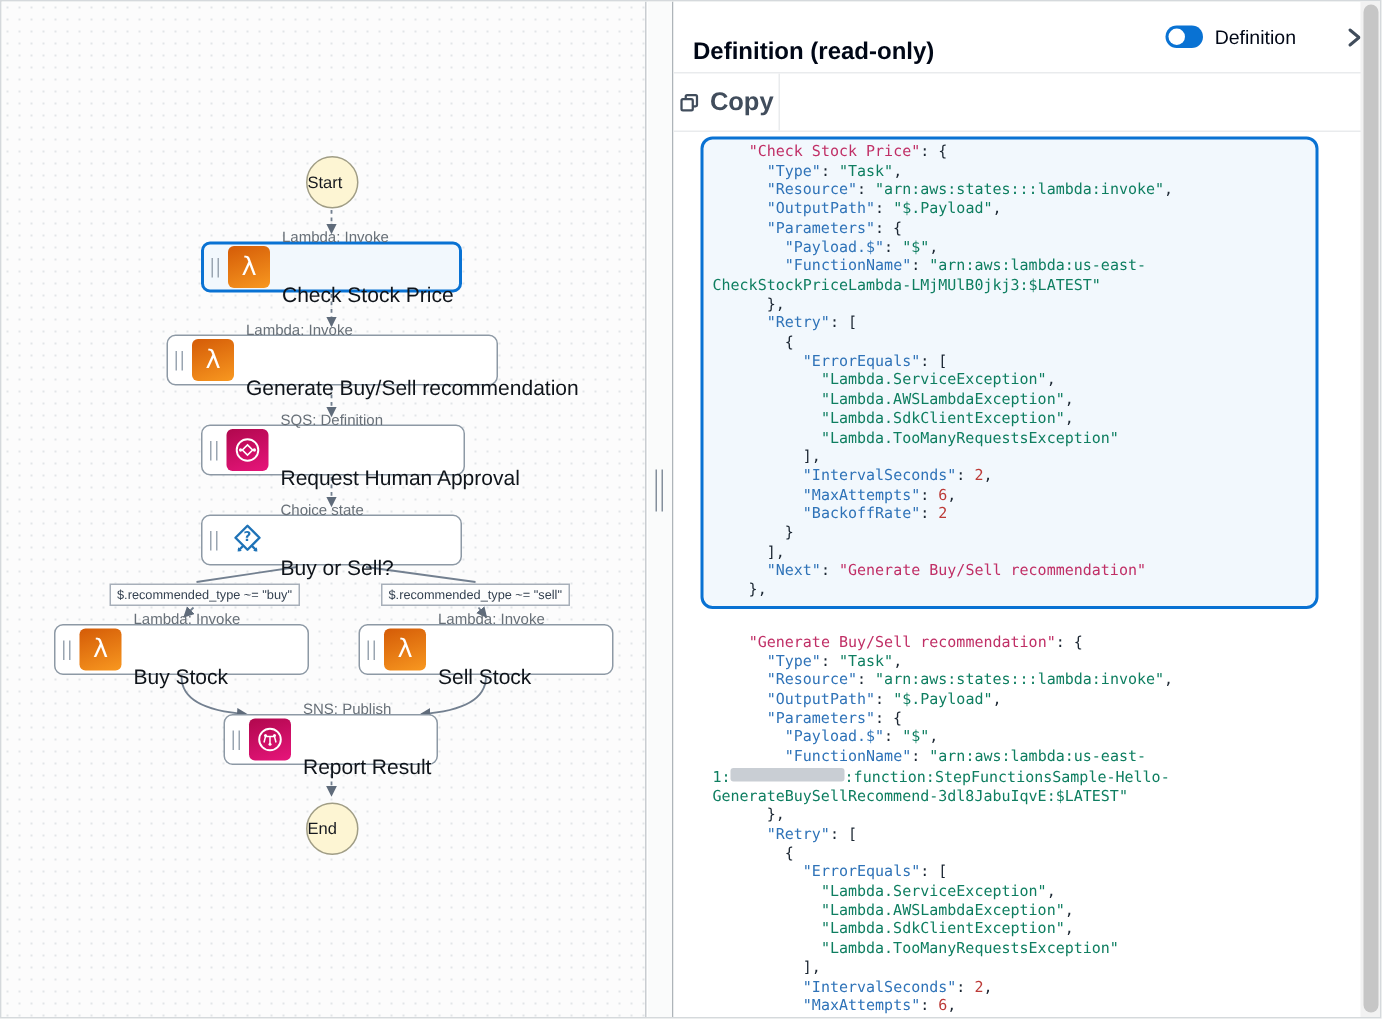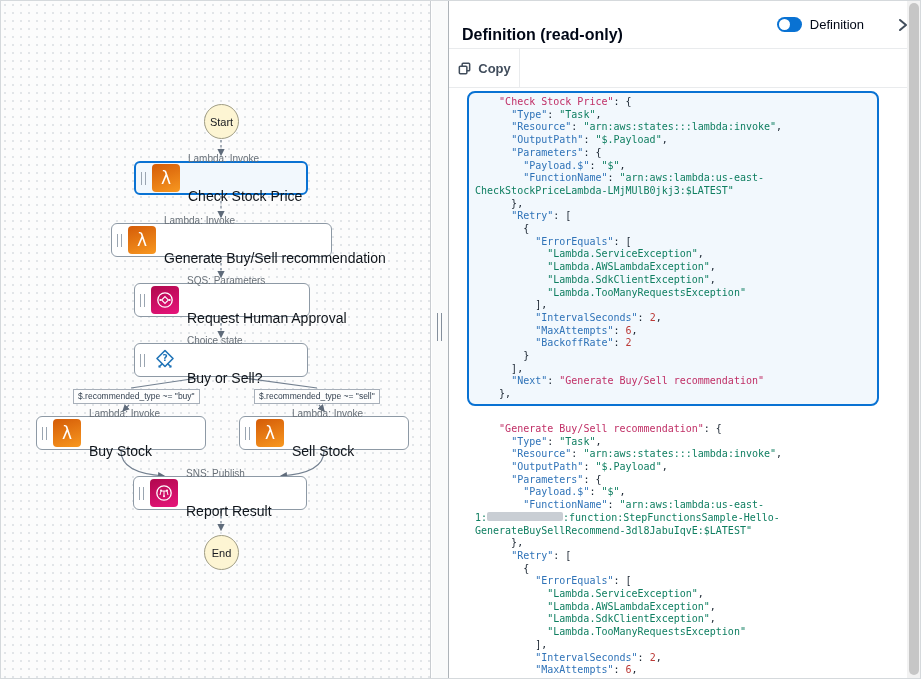--- a/index.html
+++ b/index.html
@@ -18,21 +18,21 @@
     background-size:8px 8px;
     border-right:1px solid #c9cdd1;
   }
   #edges { position:absolute; left:0; top:0; width:430px; height:679px; }
   .edge { fill:none; stroke:#738090; stroke-width:1.2; }
   .edge.dash { stroke-dasharray:2.5 2.5; }
 
   .terminal {
     position:absolute; width:35px; height:35px; border-radius:50%;
     background:#fdf5d3; border:1px solid #a09d85;
-    display:flex; align-items:center; justify-content:center;
+    display:flex; align-items:center; 
     font-size:11px; color:#16191f;
   }
   .node {
     position:absolute; height:34px; background:#fff;
     border:1px solid #8d99a5; border-radius:6px;
     display:flex; align-items:center; padding:0 8px 0 5px;
   }
   .node.selected { border:2px solid #0972d3; background:#f2f8fd; }
   .grip {
     width:5px; height:13px; margin-right:6px; flex:none;
@@ -79,21 +79,21 @@
     position:absolute; left:2px; top:2px; width:11px; height:11px; border-radius:50%; background:#fff;
   }
   #toggle-label { font-size:13px; color:#000716; }
   #collapse-chevron { margin-left:26px; cursor:pointer; display:flex; align-items:center; }
 
   #copy-bar { height:39px; border-bottom:1px solid #e9ebed; display:flex; align-items:stretch; }
   #copy-button {
     width:71px; display:flex; align-items:center; justify-content:center; gap:6px;
     border-right:1px solid #e9ebed; cursor:pointer;
   }
-  #copy-button span { font-size:13px; font-weight:bold; color:#414d5c; }
+  #copy-button span { font-size:17px; font-weight:bold; color:#414d5c; }
 
   #code-area {
     position:absolute; left:0; top:88px; right:26px; bottom:0;
     padding:2px 0 0 18px; overflow:hidden;
     font-family:"DejaVu Sans Mono", monospace; font-size:10px; line-height:12.7px;
   }
   .code-block { width:412px; padding:5px 8px; }
   .code-block.selected {
     border:2px solid #0972d3; border-radius:8px; background:#f2f8fd;
     padding:3px 6px; margin-bottom:12px;
@@ -168,21 +168,21 @@
           <span class="grip"></span>
           <span class="node-icon sqs">
             <svg width="20" height="20" viewBox="0 0 20 20">
               <circle cx="10" cy="10" r="7.2" fill="none" stroke="#fff" stroke-width="1.3"></circle>
               <path d="M10 6.6 L13.4 10 L10 13.4 L6.6 10 Z" fill="none" stroke="#fff" stroke-width="1.1"></path>
               <circle cx="5.4" cy="10" r="1.1" fill="#fff"></circle>
               <circle cx="14.6" cy="10" r="1.1" fill="#fff"></circle>
             </svg>
           </span>
           <span class="node-text">
-            <span class="node-caption">SQS: Parameters</span>
+            <span class="node-caption">SQS: Definition</span>
             <span class="node-title">Request Human Approval</span>
           </span>
         </div>
         <div class="node" style="left: 133px; top: 342px; width: 174px;">
           <span class="grip"></span>
           <span class="node-icon choice">
             <svg width="26" height="26" viewBox="0 0 26 26">
               <path d="M13 3.5 L21 11.5 L13 19.5 L5 11.5 Z" fill="#fff" stroke="#1f73b7" stroke-width="1.6" stroke-linejoin="round"></path>
               <text x="13" y="13.6" font-size="9" font-weight="bold" fill="#1f73b7" text-anchor="middle" font-family="DejaVu Sans, sans-serif">?</text>
               <path d="M10.5 16.5 L7 20" stroke="#1f73b7" stroke-width="1.6"></path>
@@ -209,21 +209,21 @@
         <div class="node" style="left: 238px; top: 415px; width: 170px;">
           <span class="grip"></span>
           <span class="node-icon lambda">
             <span class="lam-glyph">λ</span>
           </span>
           <span class="node-text">
             <span class="node-caption">Lambda: Invoke</span>
             <span class="node-title">Sell Stock</span>
           </span>
         </div>
-        <div class="node" style="left: 132px; top: 475px; width: 174px;">
+        <div class="node" style="left: 148px; top: 475px; width: 143px;">
           <span class="grip"></span>
           <span class="node-icon sns">
             <svg width="20" height="20" viewBox="0 0 20 20">
               <circle cx="10" cy="10" r="7.2" fill="none" stroke="#fff" stroke-width="1.3"></circle>
               <path d="M7 8 L13 8 M10 8 L10 13 M7 8 L6 12 M13 8 L14 12" fill="none" stroke="#fff" stroke-width="1"></path>
               <circle cx="7" cy="7.4" r="1" fill="#fff"></circle>
               <circle cx="13" cy="7.4" r="1" fill="#fff"></circle>
               <circle cx="10" cy="13.2" r="1" fill="#fff"></circle>
             </svg>
           </span>

